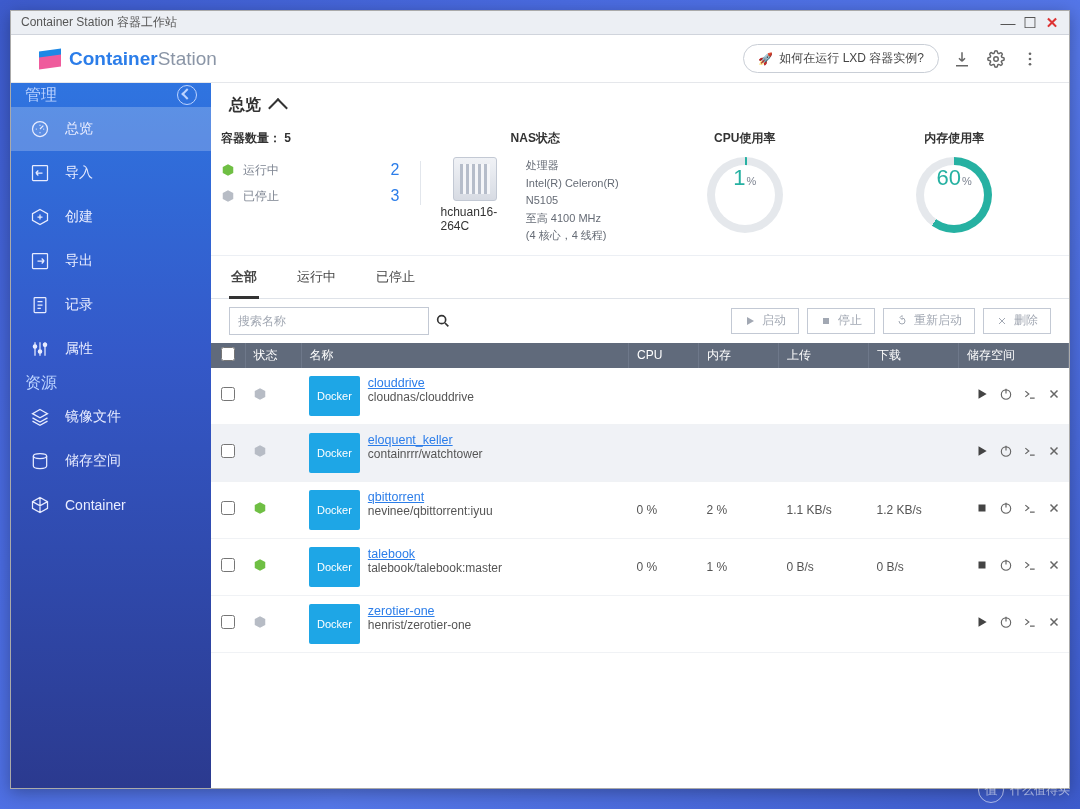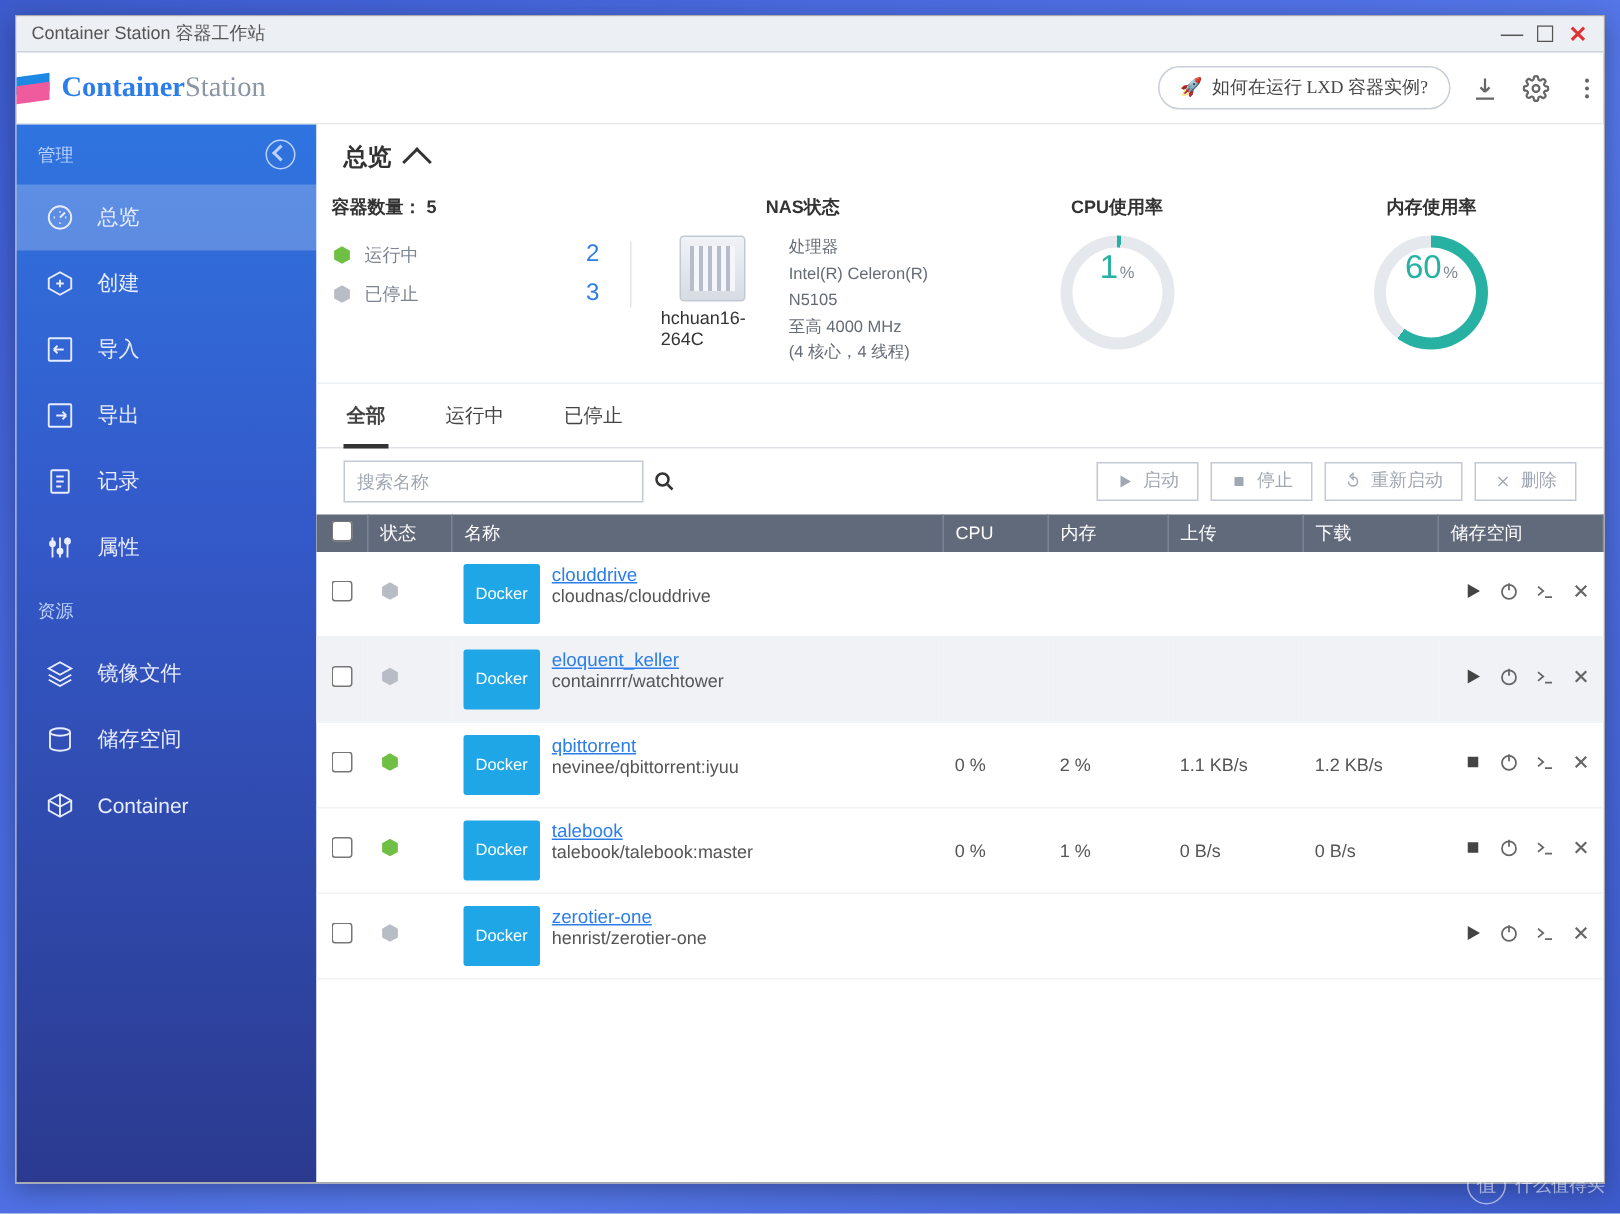--- a/index.html
+++ b/index.html
@@ -15,23 +15,22 @@
     display: flex; flex-direction: column;
   }
   .titlebar {
     height: 24px; background: #eceff4; border-bottom: 1px solid #d0d4dc;
     display: flex; align-items: center; padding: 0 6px 0 10px; font-size: 12px; color: #555;
   }
   .titlebar .spacer { flex: 1; }
   .titlebar .wbtn { width: 22px; text-align: center; font-size: 15px; cursor: pointer; color: #555; }
   .titlebar .wbtn.close { color: #d33; font-weight: bold; }
   .appheader {
-    height: 48px; display: flex; align-items: center; padding: 0 0;
+    height: 48px; display: flex; align-items: center; padding: 0 28px;
     border-bottom: 1px solid #e5e7eb;
-    font-family: Liberation Serif, serif;
   }
   .logo { display: flex; align-items: center; gap: 8px; }
   .logo-mark { width: 22px; height: 18px; position: relative; }
   .logo-mark::before, .logo-mark::after {
     content: ""; position: absolute; width: 22px; height: 12px; transform: skewY(-8deg);
   }
   .logo-mark::before { background: #1e88e5; top: 0; }
   .logo-mark::after  { background: #ef5b9c; top: 6px; }
   .brand { font-size: 19px; font-weight: 700; }
   .brand .b1 { color: #2b7de9; }
@@ -43,22 +42,22 @@
   }
   .hdr-icon { width: 22px; height: 22px; margin-left: 12px; display: flex; align-items: center; justify-content: center; color: #666; cursor: pointer; }
   .hdr-icon svg { width: 18px; height: 18px; }
   .body { flex: 1; display: flex; min-height: 0; }
   .sidebar {
     width: 200px; color: #fff;
     background: linear-gradient(180deg, #2f74e0 0%, #3459c9 38%, #2b3a8f 100%);
     display: flex; flex-direction: column; padding-bottom: 8px;
   }
   .sb-section {
-    height: 40px; display: flex; align-items: center; padding: 0 14px;
-    font-size: 12px; color: #bcd3ff; justify-content: space-between;
+    height: 24px; display: flex; align-items: center; padding: 0 14px;
+    font-size: 16px; color: #bcd3ff; justify-content: space-between;
   }
   .sb-collapse { width: 20px; height: 20px; border: 1.5px solid #bcd3ff; border-radius: 50%; position: relative; }
   .sb-collapse::after { content: ""; position: absolute; left: 5px; top: 4px; width: 6px; height: 6px; border-left: 2px solid #bcd3ff; border-bottom: 2px solid #bcd3ff; transform: rotate(45deg); }
   .sb-item {
     height: 44px; display: flex; align-items: center; gap: 14px; padding: 0 18px;
     color: #e8ecff; cursor: pointer; font-size: 14px;
   }
   .sb-item.active { background: rgba(255,255,255,.22); }
   .sb-ico { width: 22px; height: 22px; display: flex; align-items: center; justify-content: center; }
   .sb-ico svg { width: 20px; height: 20px; stroke: #e8ecff; fill: none; stroke-width: 1.5; }
@@ -184,34 +183,34 @@
               <svg viewBox="0 0 24 24">
                 <circle cx="12" cy="12" r="9"></circle>
                 <path d="M12 12l4-4M12 7v1M7 12h1M12 17v-1M17 12h-1"></path>
               </svg>
             </span>
             <span>总览</span>
           </div>
           <div class="sb-item">
             <span class="sb-ico">
               <svg viewBox="0 0 24 24">
+                <rect x="3" y="3" width="18" height="18" rx="1"></rect>
+                <path d="M15 12H7m0 0l3-3m-3 3l3 3"></path>
+              </svg>
+            </span>
+            <span>导入</span>
+          </div>
+          <div class="sb-item">
+            <span class="sb-ico">
+              <svg viewBox="0 0 24 24">
                 <path d="M12 3l9 5v8l-9 5-9-5V8l9-5z"></path>
                 <path d="M12 9v6M9 12h6"></path>
               </svg>
             </span>
             <span>创建</span>
-          </div>
-          <div class="sb-item">
-            <span class="sb-ico">
-              <svg viewBox="0 0 24 24">
-                <rect x="3" y="3" width="18" height="18" rx="1"></rect>
-                <path d="M15 12H7m0 0l3-3m-3 3l3 3"></path>
-              </svg>
-            </span>
-            <span>导入</span>
           </div>
           <div class="sb-item">
             <span class="sb-ico">
               <svg viewBox="0 0 24 24">
                 <rect x="3" y="3" width="18" height="18" rx="1"></rect>
                 <path d="M9 12h8m0 0l-3-3m3 3l-3 3"></path>
               </svg>
             </span>
             <span>导出</span>
           </div>
@@ -306,21 +305,21 @@
         <div class="stat">
           <div class="stat-label">NAS状态</div>
           <div class="nas">
             <div class="nas-box">
               <div class="nas-img"></div>
               <span class="nas-name">hchuan16-264C</span>
             </div>
             <div class="nas-info">
               <div>处理器</div>
               <div>Intel(R) Celeron(R) N5105</div>
-              <div>至高 4000 MHz</div>
+              <div>至高 4100 MHz</div>
               <div>(4 核心，4 线程)</div>
             </div>
           </div>
         </div>
         <div class="stat">
           <div class="stat-label">CPU使用率</div>
           <div class="gauge-wrap">
             <div class="gauge" id="gauge-cpu" style="background: conic-gradient(rgb(38, 177, 162) 0deg, rgb(38, 177, 162) 3.6deg, rgb(229, 232, 236) 3.6deg, rgb(229, 232, 236) 360deg);">
               <div class="gauge-inner">
                   <span class="num">1</span>

